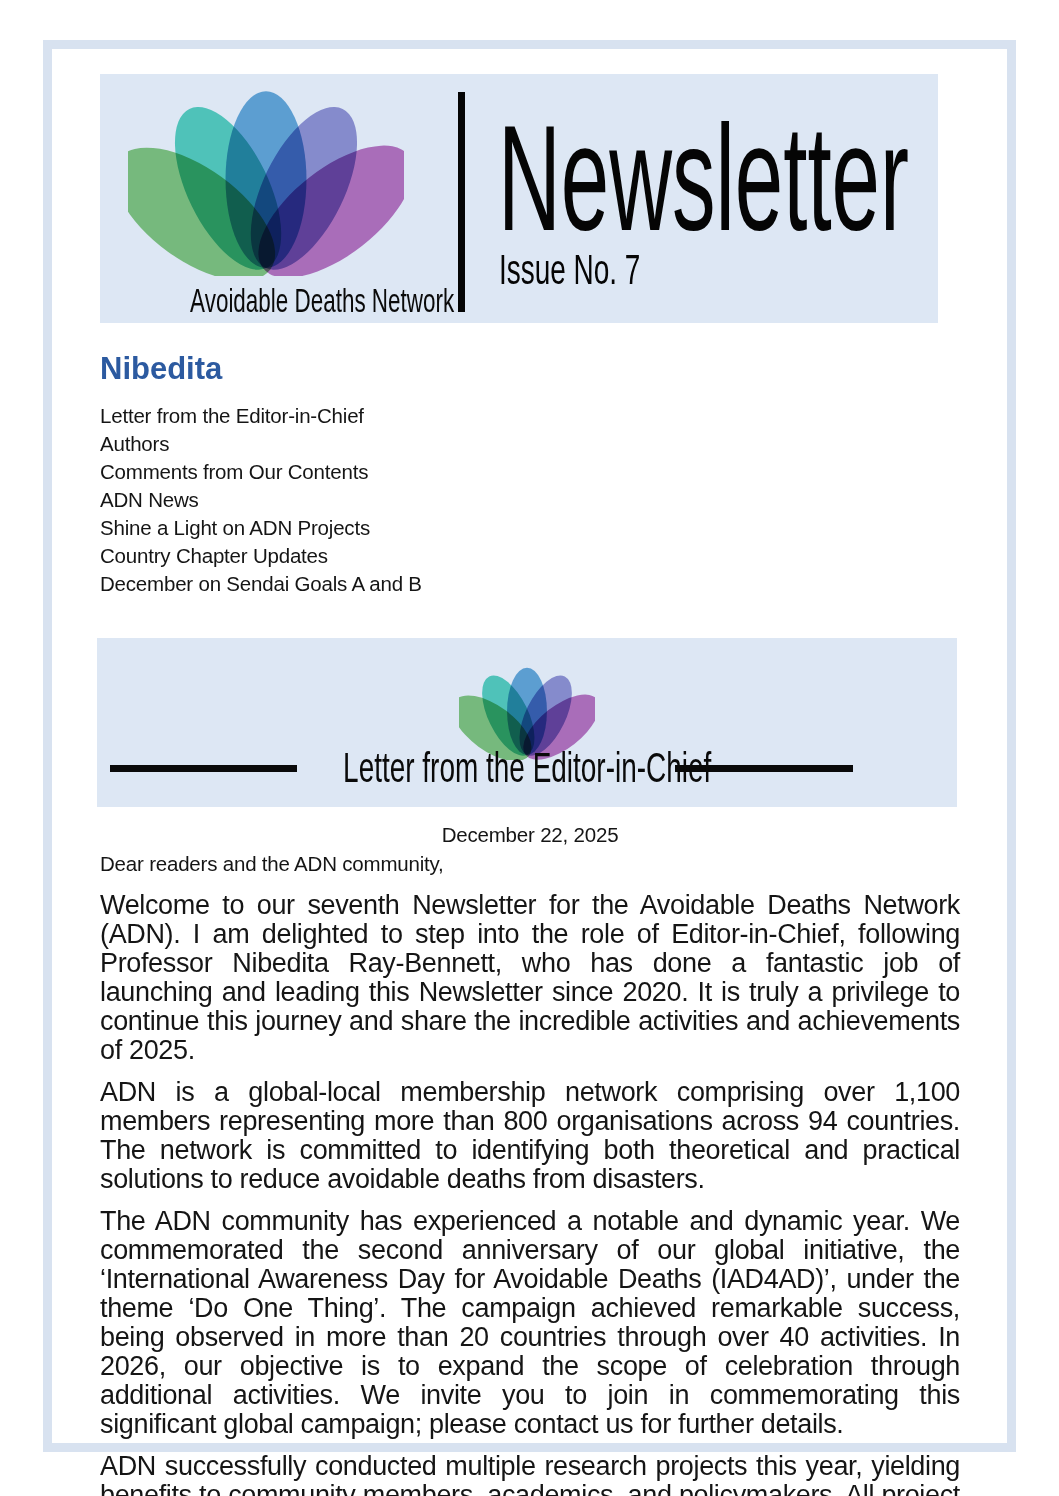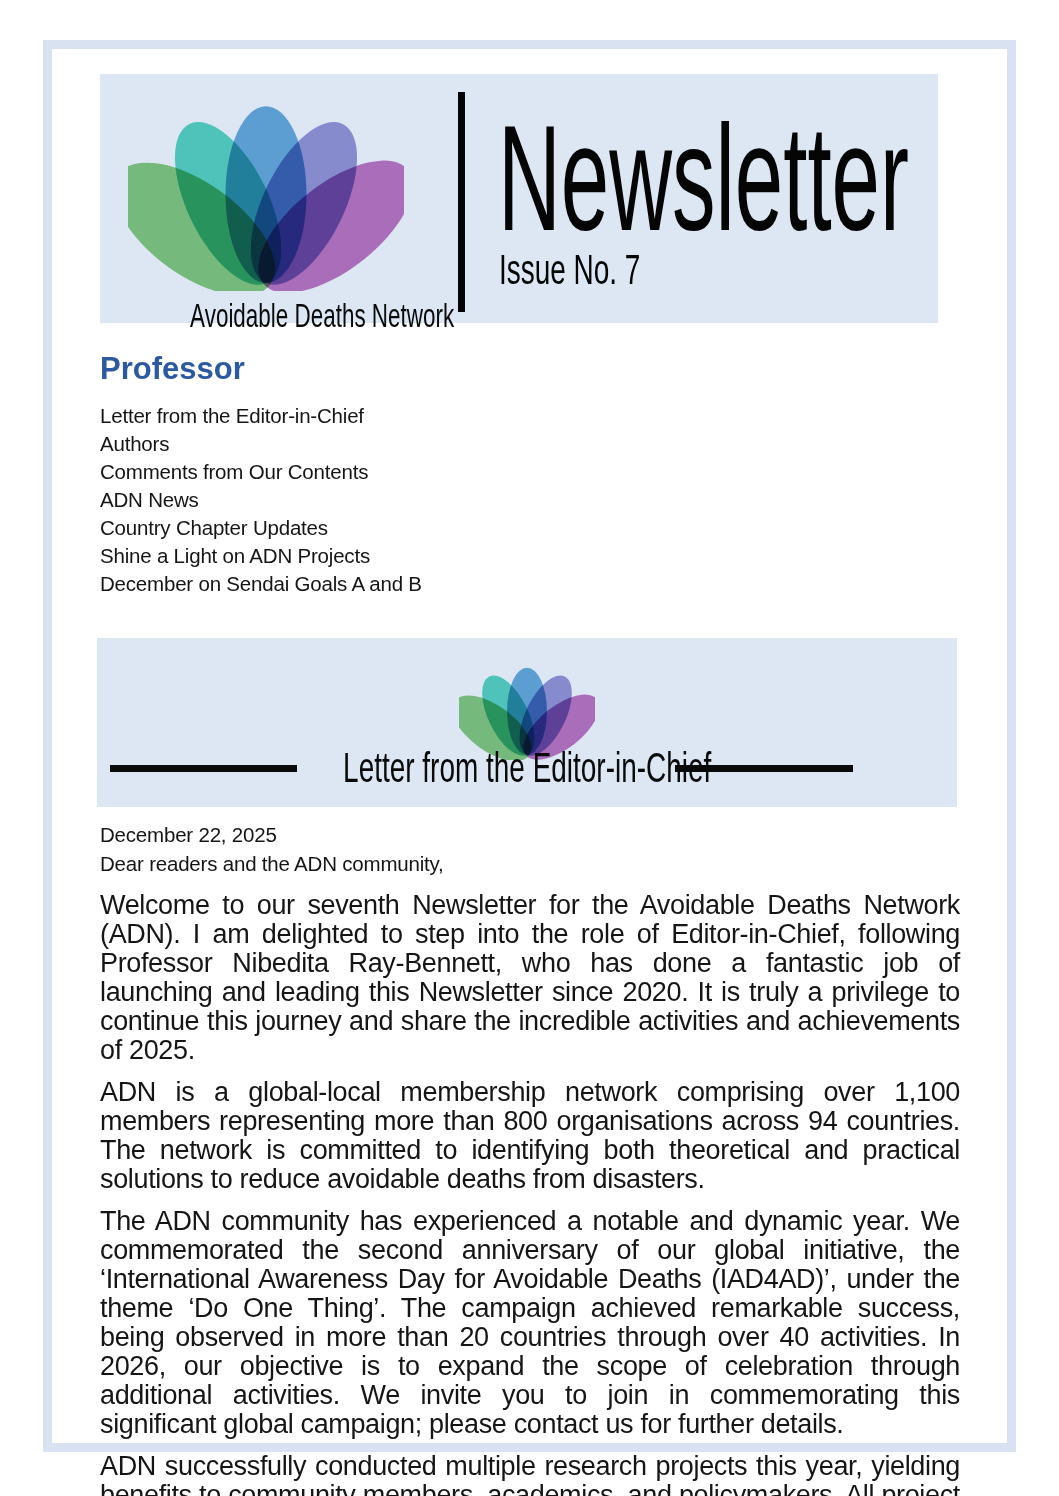--- a/index.html
+++ b/index.html
@@ -11,21 +11,21 @@
     position:absolute;left:43px;top:40px;width:973px;height:1412px;
     border:9px solid #d8e2f0;box-sizing:border-box;pointer-events:none;
   }
   .content{position:absolute;left:0;top:0;width:1059px;}
 
   
   .banner1{
     margin:74px 0 0 100px;width:838px;height:249px;
     background:#dde7f4;position:relative;
   }
-  .logo1{position:absolute;left:28px;top:15px;width:276px;height:240px;text-align:right;}
+  .logo1{position:absolute;left:28px;top:0;width:276px;height:240px;text-align:right;}
   .logo-svg{display:block;margin:0 auto;isolation:isolate;overflow:visible;}
   .logo1-label{
     position:absolute;left:0;right:0;top:210px;
     font-size:33px;line-height:1;color:#0a0a0a;white-space:nowrap;
   }
   .squeeze{display:inline-block;transform-origin:center top;}
   .sq-68{transform:scaleX(0.68);}
   .sq-65{transform:scaleX(0.65);}
   .divider-bar{position:absolute;left:358px;top:18px;width:7px;height:220px;background:#050505;}
   .nl-title{
@@ -55,21 +55,21 @@
   .b2-line{position:absolute;top:127px;height:7px;background:#0a0a0a;}
   .b2-line-left{left:13px;width:187px;}
   .b2-line-right{left:578px;width:178px;}
   .b2-title{
     position:absolute;left:0;right:0;top:108px;text-align:center;
     font-size:43px;line-height:1;color:#0a0a0a;white-space:nowrap;
   }
 
   
   .textcol{margin-left:100px;width:860px;}
-  .date-line{margin-top:13px;text-align:left;font-size:20.5px;line-height:29px;letter-spacing:-0.2px;}
+  .date-line{margin-top:13px;text-align:center;font-size:20.5px;line-height:29px;letter-spacing:-0.2px;}
   .greeting{font-size:20.5px;line-height:29px;letter-spacing:-0.2px;}
   .body-p{
     margin:13px 0 0 0;font-size:27px;line-height:29px;
     letter-spacing:-0.35px;text-align:justify;
   }
 </style>
 </head>
 <body>
 
 <svg width="0" height="0" style="position:absolute" aria-hidden="true">
@@ -95,28 +95,28 @@
       </svg>
       <div class="logo1-label">
         <span class="squeeze sq-68">Avoidable Deaths Network</span>
       </div>
     </div>
     <div class="divider-bar"></div>
     <div class="nl-title">Newsletter</div>
     <div class="nl-issue">Issue No. 7</div>
   </div>
 
-  <div class="contents-heading">Professor</div>
+  <div class="contents-heading">Nibedita</div>
   <ul class="contents-list">
     <li>Letter from the Editor-in-Chief</li>
     <li>Authors</li>
     <li>Comments from Our Contents</li>
     <li>ADN News</li>
+    <li>Shine a Light on ADN Projects</li>
     <li>Country Chapter Updates</li>
-    <li>Shine a Light on ADN Projects</li>
     <li>December on Sendai Goals A and B</li>
   </ul>
 
   <div class="banner2">
     <svg class="logo-svg logo2">
       <use href="#adn-logo"></use>
     </svg>
     <div class="b2-line b2-line-left"></div>
     <div class="b2-line b2-line-right"></div>
     <div class="b2-title">

